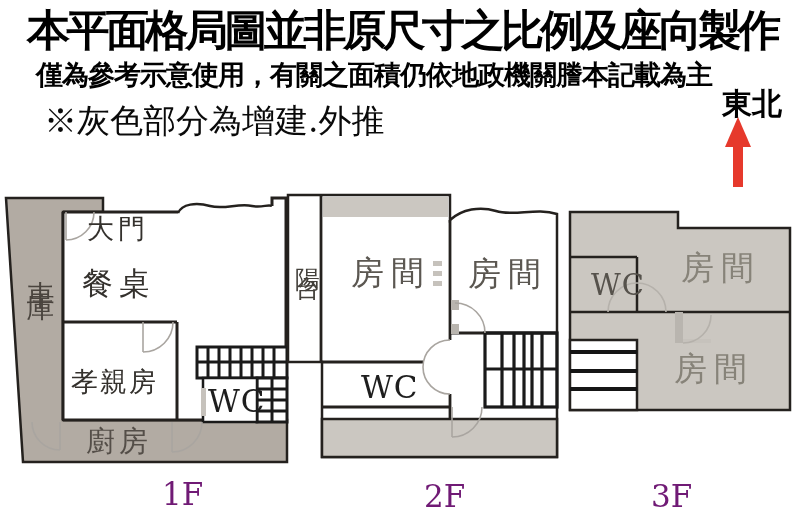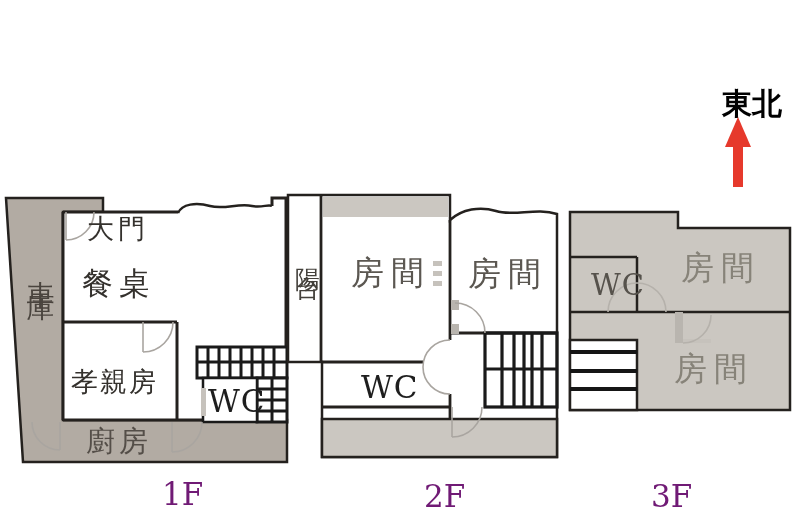--- a/index.html
+++ b/index.html
@@ -20,20 +20,23 @@
   .arrow-head{position:absolute;left:725px;top:117px;width:0;height:0;
               border-left:13px solid transparent;border-right:13px solid transparent;
               border-bottom:30px solid #e6392c;}
   .arrow-shaft{position:absolute;left:733px;top:145px;width:10px;height:42px;background:#e6392c;}
 </style>
 </head>
 <body>
 
 <div class="canvas">
 
+  <div class="abs title">本平面格局圖並非原尺寸之比例及座向製作</div>
+  <div class="abs subtitle">僅為參考示意使用，有關之面積仍依地政機關謄本記載為主</div>
+  <div class="abs note">※灰色部分為增建.外推</div>
 
   <div class="abs compass-label">東北</div>
   <div class="arrow-head"></div>
   <div class="arrow-shaft"></div>
 
   <svg width="800" height="520" viewBox="0 0 800 520">
 
     <g>
 
       <polygon points="6,198 103,198 103,212 63,212 63,420 287,420 287,462 23,462" fill="#b2aba3" stroke="#24211e" stroke-width="2.5"></polygon>

